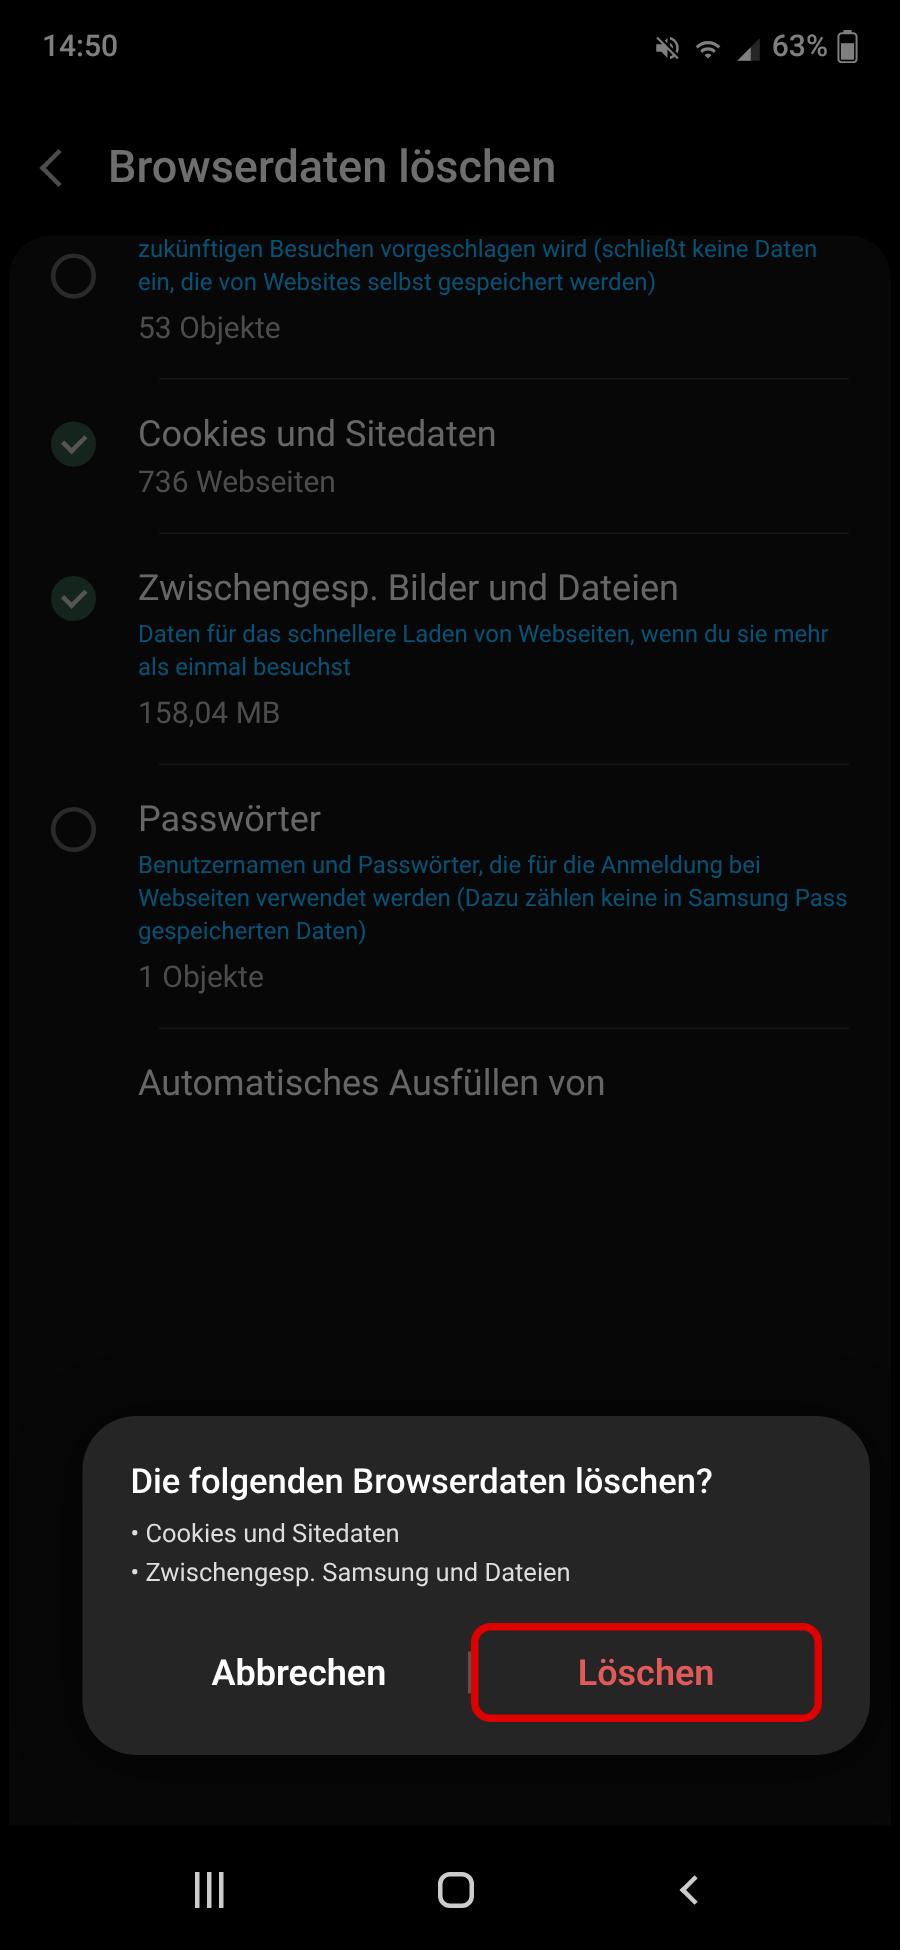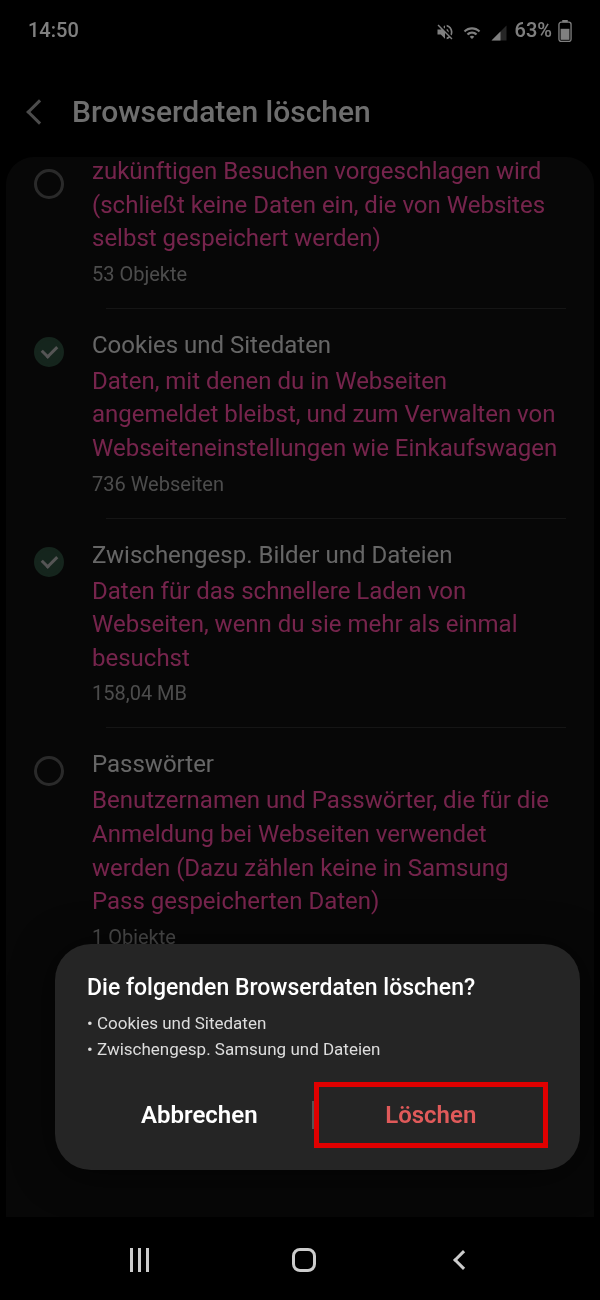--- a/index.html
+++ b/index.html
@@ -96,22 +96,22 @@
       transform: rotate(-45deg);
       margin-top: -3px;
     }
     .item-text { flex: 1; }
     .item-title {
       font-size: 24px;
       color: #ccc;
       margin-bottom: 6px;
     }
     .item-desc {
-      font-size: 24px;
-      color: #ec4899;
+      font-size: 16px;
+      color: #0ea5e9;
       line-height: 1.4;
       margin-bottom: 6px;
     }
     .item-count {
       font-size: 20px;
       color: #999;
     }
     
     
     .item.first {
@@ -159,21 +159,21 @@
     .dialog-btn.danger {
       color: #e05a5a;
     }
     .btn-divider {
       width: 2px;
       height: 28px;
       background: #555;
     }
     .red-highlight {
       border: 5px solid #e00000;
-      border-radius: 0;
+      border-radius: 13px;
     }
     
     
     .dim {
       position: absolute;
       inset: 0;
       background: rgba(0,0,0,0.5);
       pointer-events: none;
     }
     
@@ -259,21 +259,20 @@
       <div class="item-desc">zukünftigen Besuchen vorgeschlagen wird (schließt keine Daten ein, die von Websites selbst gespeichert werden)</div>
       <div class="item-count">53 Objekte</div>
     </div>
   </div>
   <div class="item-divider"></div>
 
   <div class="item">
     <div class="checkbox checked"></div>
     <div class="item-text">
       <div class="item-title">Cookies und Sitedaten</div>
-      <div class="item-desc">Daten, mit denen du in Webseiten angemeldet bleibst, und zum Verwalten von Webseiteneinstellungen wie Einkaufswagen</div>
       <div class="item-count">736 Webseiten</div>
     </div>
   </div>
   <div class="item-divider"></div>
 
   <div class="item">
     <div class="checkbox checked"></div>
     <div class="item-text">
       <div class="item-title">Zwischengesp. Bilder und Dateien</div>
       <div class="item-desc">Daten für das schnellere Laden von Webseiten, wenn du sie mehr als einmal besuchst</div>

